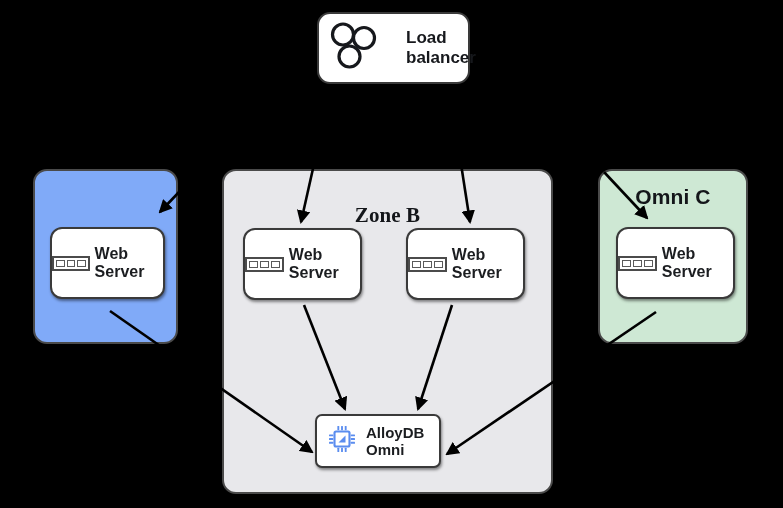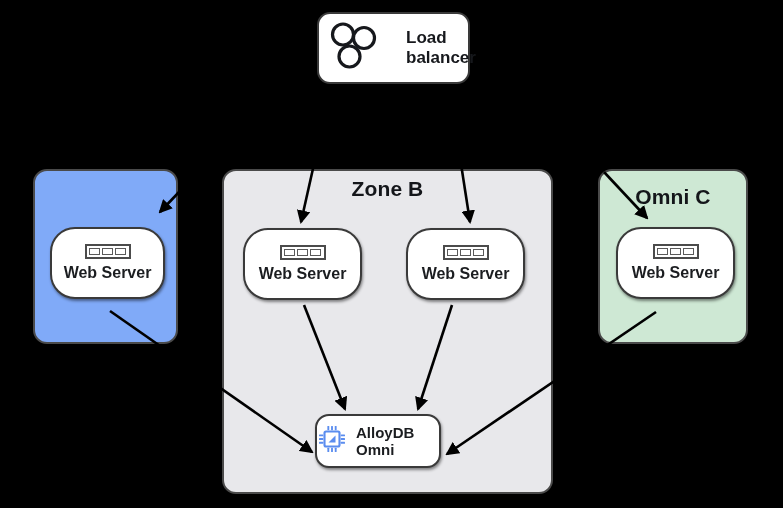--- a/index.html
+++ b/index.html
@@ -62,23 +62,22 @@
   #load-balancer .lb-text {
     font-size: 17px;
     font-weight: bold;
     color: #16181c;
     line-height: 20px;
     white-space: pre-line;
   }
 
   
   .webserver {
-    flex-direction: column;
+    flex-direction: row;
     gap: 5px;
-    border-radius: 25px;
   }
   .webserver .ws-label {
     font-size: 16px;
     font-weight: bold;
     color: #1b1d20;
   }
   .ws-icon {
     width: 46px;
     height: 15px;
     border: 2px solid #4b4b4b;
@@ -97,22 +96,23 @@
     box-sizing: border-box;
     display: block;
   }
 
   
   #alloydb-omni {
     left: 315px;
     top: 414px;
     width: 126px;
     height: 54px;
-    border-radius: 14px;
+    border-radius: 7px;
     justify-content: flex-start;
+    padding-left: 10px;
     gap: 9px;
   }
   #alloydb-omni .db-text {
     font-size: 15px;
     font-weight: bold;
     color: #1b1d20;
     line-height: 17px;
     white-space: pre-line;
   }
 
@@ -135,21 +135,21 @@
       <div class="ws-icon">
         <i></i>
           <i></i>
           <i></i>
       </div>
       <div class="ws-label">Web Server</div>
     </div>
   </div>
 
   <div class="zone" id="zone-b" style="left:222px; top:169px; width:331px; height:325px; background:#e8e8eb;">
-    <div class="zone-label" style="top:6px;">Zone B</div>
+    <div class="zone-label" style="top:32px;font-family:Liberation Serif, serif;">Zone B</div>
 
     <div class="node webserver" style="left:19px; top:57px; width:119px; height:72px;">
       <div class="ws-icon">
         <i></i>
           <i></i>
           <i></i>
       </div>
       <div class="ws-label">Web Server</div>
     </div>
 

